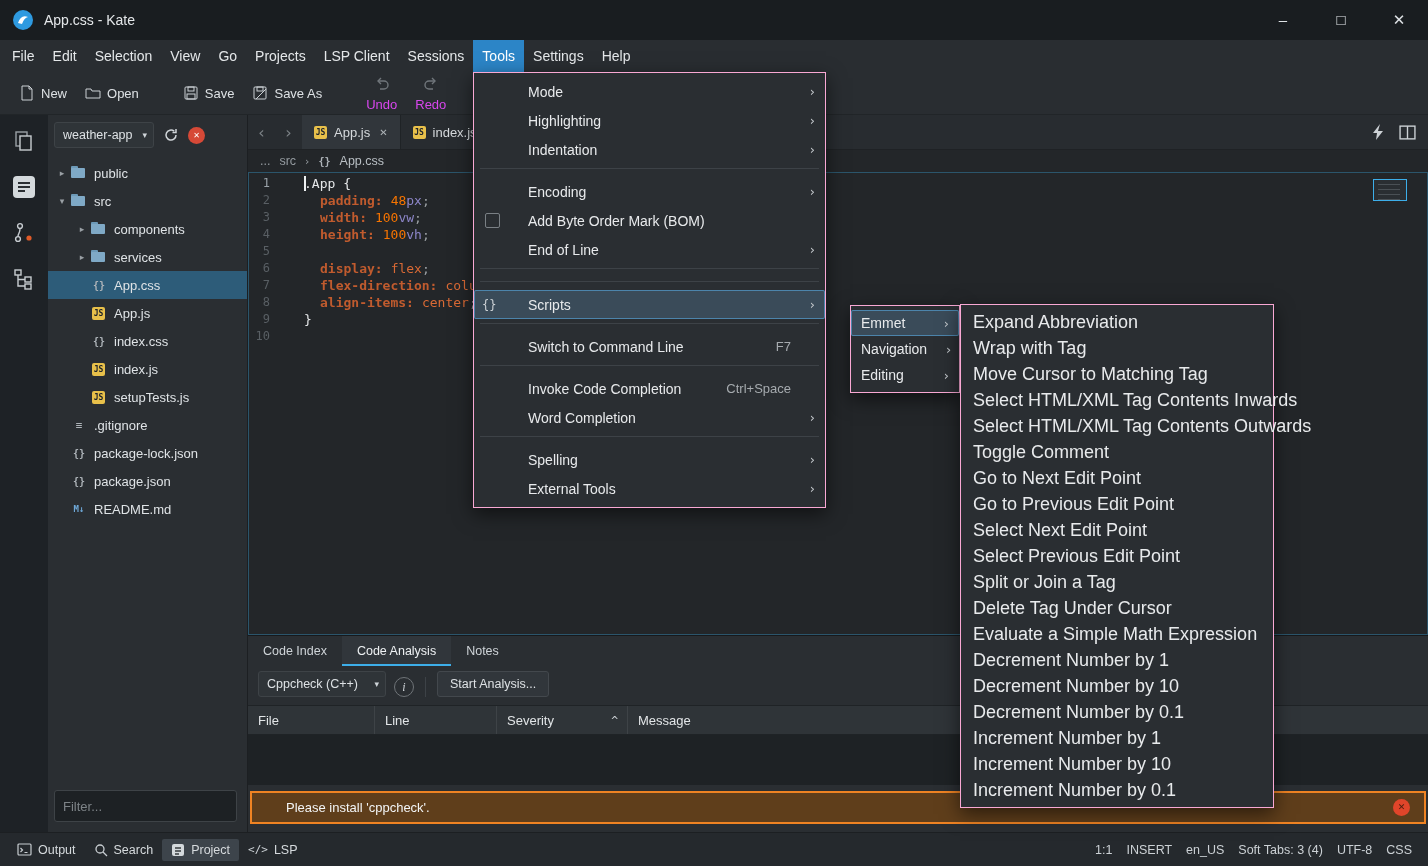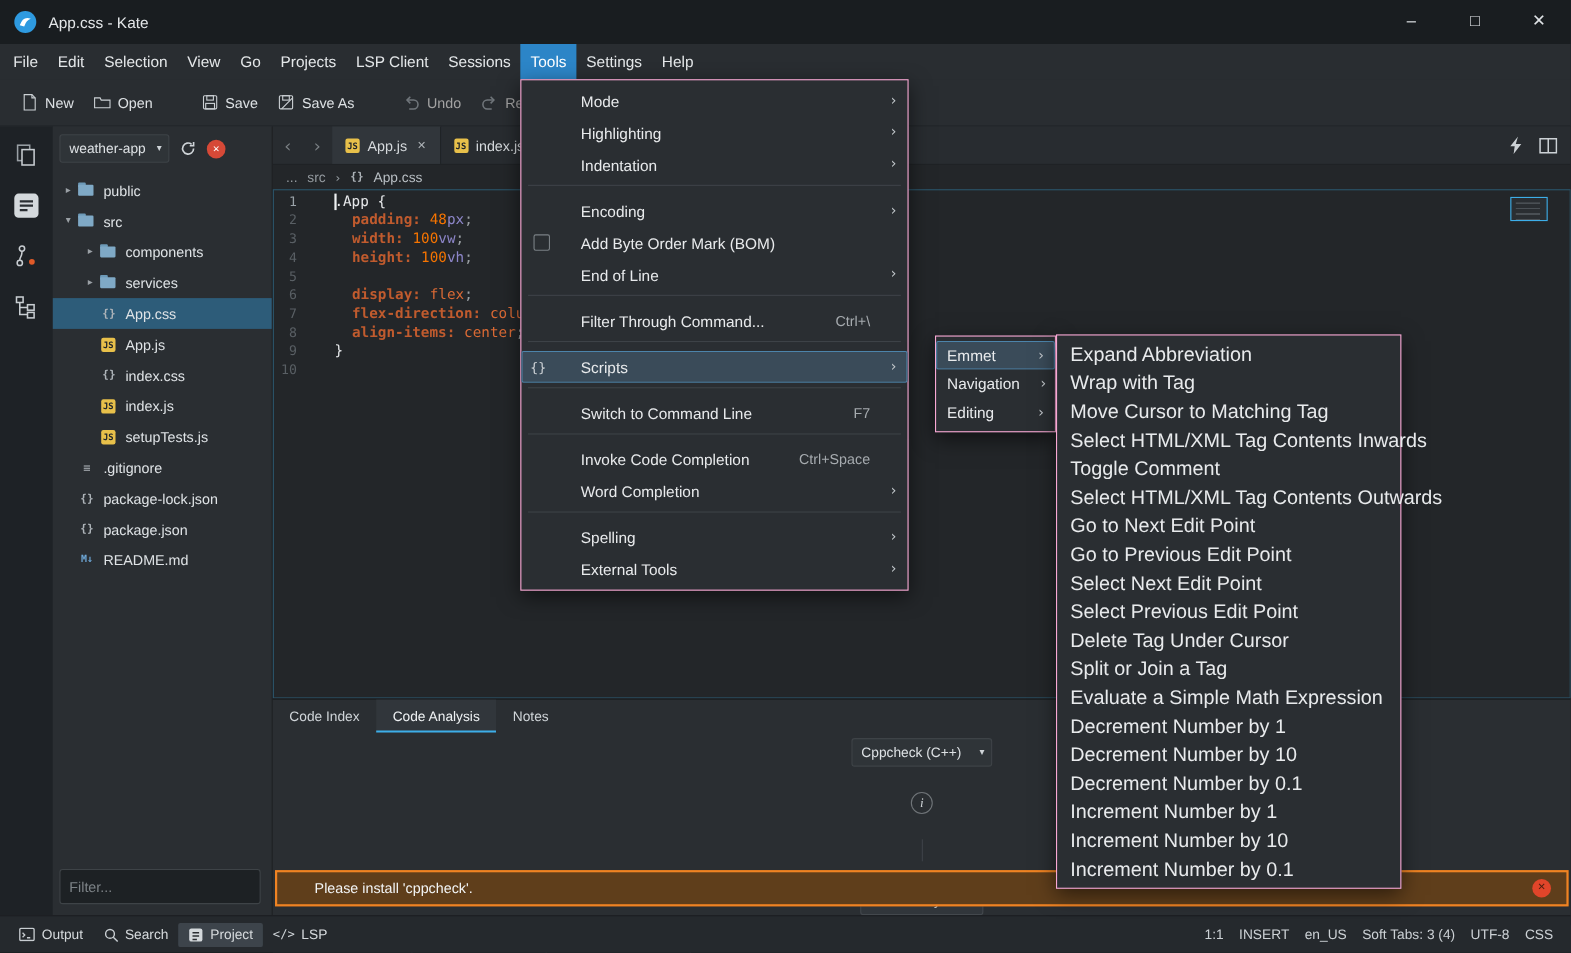--- a/index.html
+++ b/index.html
@@ -20,21 +20,21 @@
 
   
   .menubar { height:32px; background:#292d31; display:flex; align-items:stretch; padding-left:3px; }
   .mb-item { padding:0 9px; line-height:32px; font-size:14px; color:#e4e7e9; }
   .mb-item.active { background:#2c85c7; color:#ffffff; }
 
   
   .toolbar { height:43px; background:#292d31; display:flex; align-items:center; padding-left:10px; border-bottom:1px solid #212528; }
   .tb-btn { display:flex; align-items:center; gap:6px; padding:6px 9px; font-size:13px; color:#dde1e4; }
   .tb-btn.gap { margin-left:26px; }
-  .tb-btn.disabled { color:#a3a3a3; }
+  .tb-btn.disabled { color:#d946ef;flex-direction:column; }
   .tb-btn svg { display:block; }
 
   
   .dock { position:absolute; left:0; top:115px; width:48px; height:717px; background:#1e2226; }
   .dock-btn { width:48px; height:40px; display:flex; align-items:center; justify-content:center; margin-top:6px; }
 
   .project-panel { position:absolute; left:48px; top:115px; width:200px; height:717px; background:#2a2e32; border-right:1px solid #1c1f22; }
   .sel-row { display:flex; align-items:center; gap:6px; padding:7px 6px 5px 6px; }
   .combo { display:flex; align-items:center; height:26px; background:#2f3438; border:1px solid #3e4347; border-radius:3px; padding:0 6px 0 8px; font-size:12.5px; color:#dde1e4; }
   .combo .combo-label { flex:1; overflow:hidden; white-space:nowrap; }
@@ -90,21 +90,21 @@
   .tok-unit { color:#8d86c9; }
   .tok-kw { color:#da6a35; }
   .tok-pun { color:#9ba0a4; }
   .minimap { position:absolute; top:6px; right:20px; width:34px; height:22px; border:1px solid #3daee9; background:#2a2e32; background-image:repeating-linear-gradient(180deg,#4a5055 0 1px,transparent 1px 5px); background-size:70% 100%; background-repeat:no-repeat; background-position:4px 4px; }
 
   
   .bottom-panel { position:absolute; left:0; top:520px; right:0; height:197px; background:#2a2e32; border-top:1px solid #17191c; }
   .bp-tabs { display:flex; height:30px; }
   .bp-tab { padding:0 15px; line-height:30px; font-size:12.5px; color:#cfd4d8; }
   .bp-tab.active { background:#31363b; color:#eef1f3; box-shadow:inset 0 -2px 0 #3daee9; }
-  .bp-toolbar { display:flex; align-items:center; gap:23px; padding:5px 10px 4px 10px;flex-direction:column; }
+  .bp-toolbar { display:flex; align-items:flex-end; gap:8px; padding:5px 10px 4px 10px; }
   .an-combo { width:128px; }
   .info-btn { width:20px; height:20px; border:1px solid #6f7478; border-radius:50%; text-align:center; line-height:18px; font-size:12px; color:#cfd4d8; font-family:"Liberation Serif",serif; font-style:italic; }
   .vsep { width:1px; height:20px; background:#3d4247; margin:0 3px; }
   .start-btn { height:26px; padding:0 12px; background:#31363b; border:1px solid #43484d; border-radius:3px; color:#dde1e4; font-size:12.5px; font-family:"Liberation Sans",sans-serif; }
   .bp-header { display:flex; height:30px; margin-top:4px; background:#2f3438; border-top:1px solid #1f2326; border-bottom:1px solid #1f2326; align-items:center; font-size:13px; color:#e2e5e7; }
   .col { padding-left:10px; border-right:1px solid #3e4347; height:100%; display:flex; align-items:center; }
   .c-file { width:127px; } .c-line { width:122px; } .c-sev { width:131px; justify-content:space-between; padding-right:8px; } .c-msg { flex:1; border-right:none; }
   .sort { font-size:10px; color:#cfd4d8; }
   .bp-body { height:50px; background:#1e2225; }
   .warning-bar { position:absolute; left:2px; right:2px; bottom:8px; height:33px; background:#5f3e1b; border:2px solid #ef8323; display:flex; align-items:center; padding-left:34px; font-size:13px; color:#f3f5f6; }
@@ -527,26 +527,20 @@
         <span class="mi-label">End of Line</span>
         <span class="mi-shortcut"></span>
         <span class="mi-arrow glyph">›</span>
       </div>
       <div class="mi sep">
         
         
         
         
       </div>
-      <div class="mi">
-        <span class="mi-icon"></span>
-        <span class="mi-label">Filter Through Command...</span>
-        <span class="mi-shortcut">Ctrl+\</span>
-        <span class="mi-arrow glyph"></span>
-      </div>
       <div class="mi sep">
         
         
         
         
       </div>
       <div class="mi hl">
         <span class="mi-icon">{}</span>
         <span class="mi-label">Scripts</span>
         <span class="mi-shortcut"></span>
@@ -632,44 +626,44 @@
       <div class="emi">
         <span>Wrap with Tag</span>
       </div>
       <div class="emi">
         <span>Move Cursor to Matching Tag</span>
       </div>
       <div class="emi">
         <span>Select HTML/XML Tag Contents Inwards</span>
       </div>
       <div class="emi">
+        <span>Select HTML/XML Tag Contents Outwards</span>
+      </div>
+      <div class="emi">
         <span>Toggle Comment</span>
       </div>
       <div class="emi">
-        <span>Select HTML/XML Tag Contents Outwards</span>
-      </div>
-      <div class="emi">
         <span>Go to Next Edit Point</span>
       </div>
       <div class="emi">
         <span>Go to Previous Edit Point</span>
       </div>
       <div class="emi">
         <span>Select Next Edit Point</span>
       </div>
       <div class="emi">
         <span>Select Previous Edit Point</span>
       </div>
       <div class="emi">
+        <span>Split or Join a Tag</span>
+      </div>
+      <div class="emi">
         <span>Delete Tag Under Cursor</span>
       </div>
       <div class="emi">
-        <span>Split or Join a Tag</span>
-      </div>
-      <div class="emi">
         <span>Evaluate a Simple Math Expression</span>
       </div>
       <div class="emi">
         <span>Decrement Number by 1</span>
       </div>
       <div class="emi">
         <span>Decrement Number by 10</span>
       </div>
       <div class="emi">
         <span>Decrement Number by 0.1</span>

